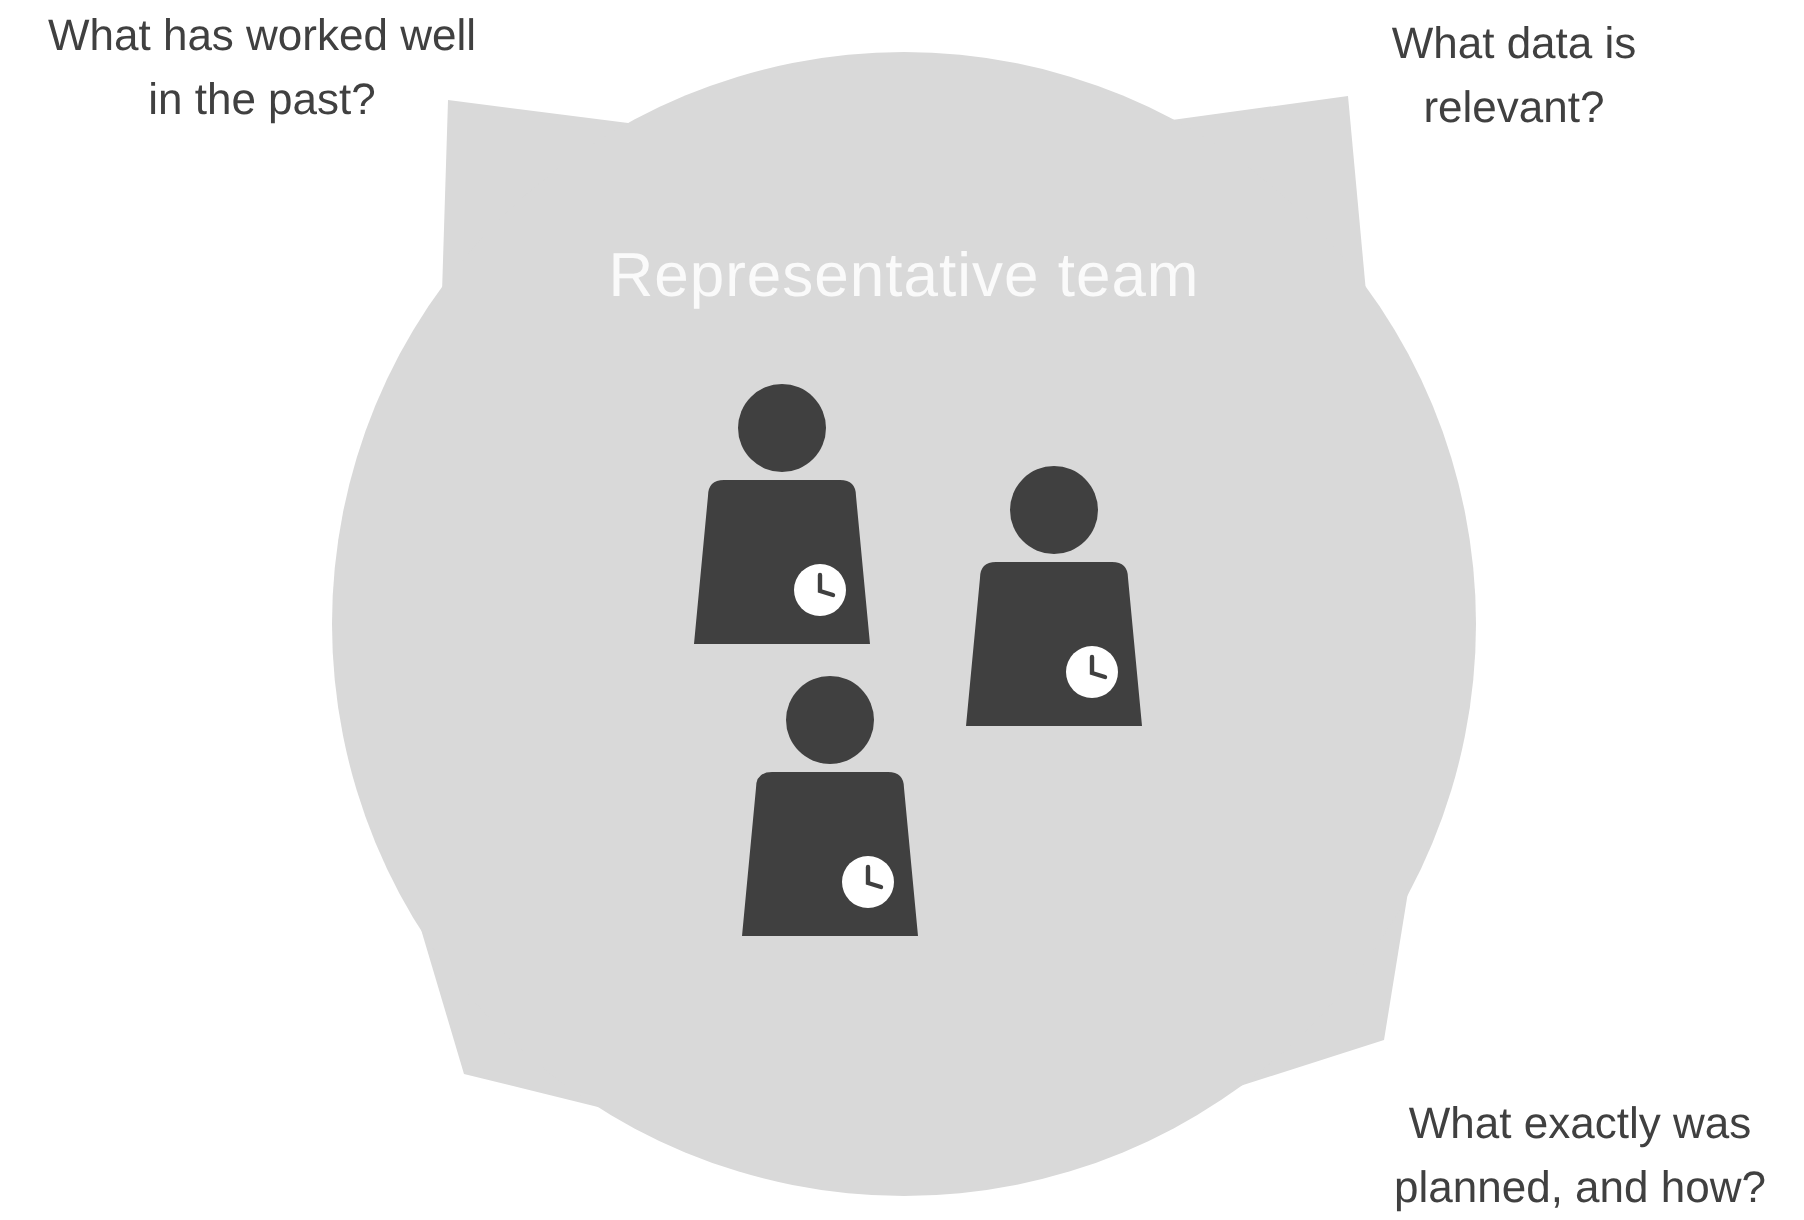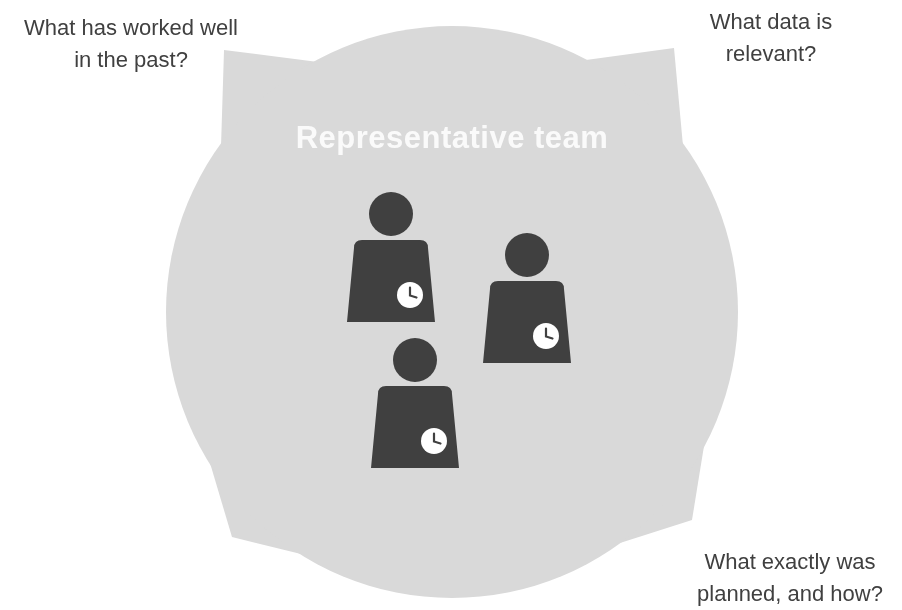--- a/index.html
+++ b/index.html
@@ -22,35 +22,35 @@
     width: 902px;
     height: 610px;
   }
   .bubble-title {
     position: absolute;
     left: 162px;
     top: 120px;
     width: 580px;
     text-align: center;
     font-size: 31px;
-    font-weight: 700;
+    font-weight: 400;
     letter-spacing: 0.5px;
     color: #fafafa;
   }
   .question {
     position: absolute;
     font-size: 22px;
     line-height: 1.45;
     font-weight: 400;
     color: #404040;
     text-align: center;
     white-space: pre-line;
   }
-  .q-tl { left: 0px;   top: 12px;   width: 262px; }
-  .q-tr { left: 668px; top: 6px;   width: 206px; }
+  .q-tl { left: 0px;   top: 2px;   width: 262px; }
+  .q-tr { left: 654px; top: 6px;   width: 206px; }
   .q-bl { left: 8px;   top: 526px; width: 244px; }
   .q-br { left: 665px; top: 546px; width: 250px; }
 </style>
 </head>
 <body>
 
 <div class="canvas">
 
   <svg class="bubble-svg" viewBox="0 0 902 610">
     <defs>

